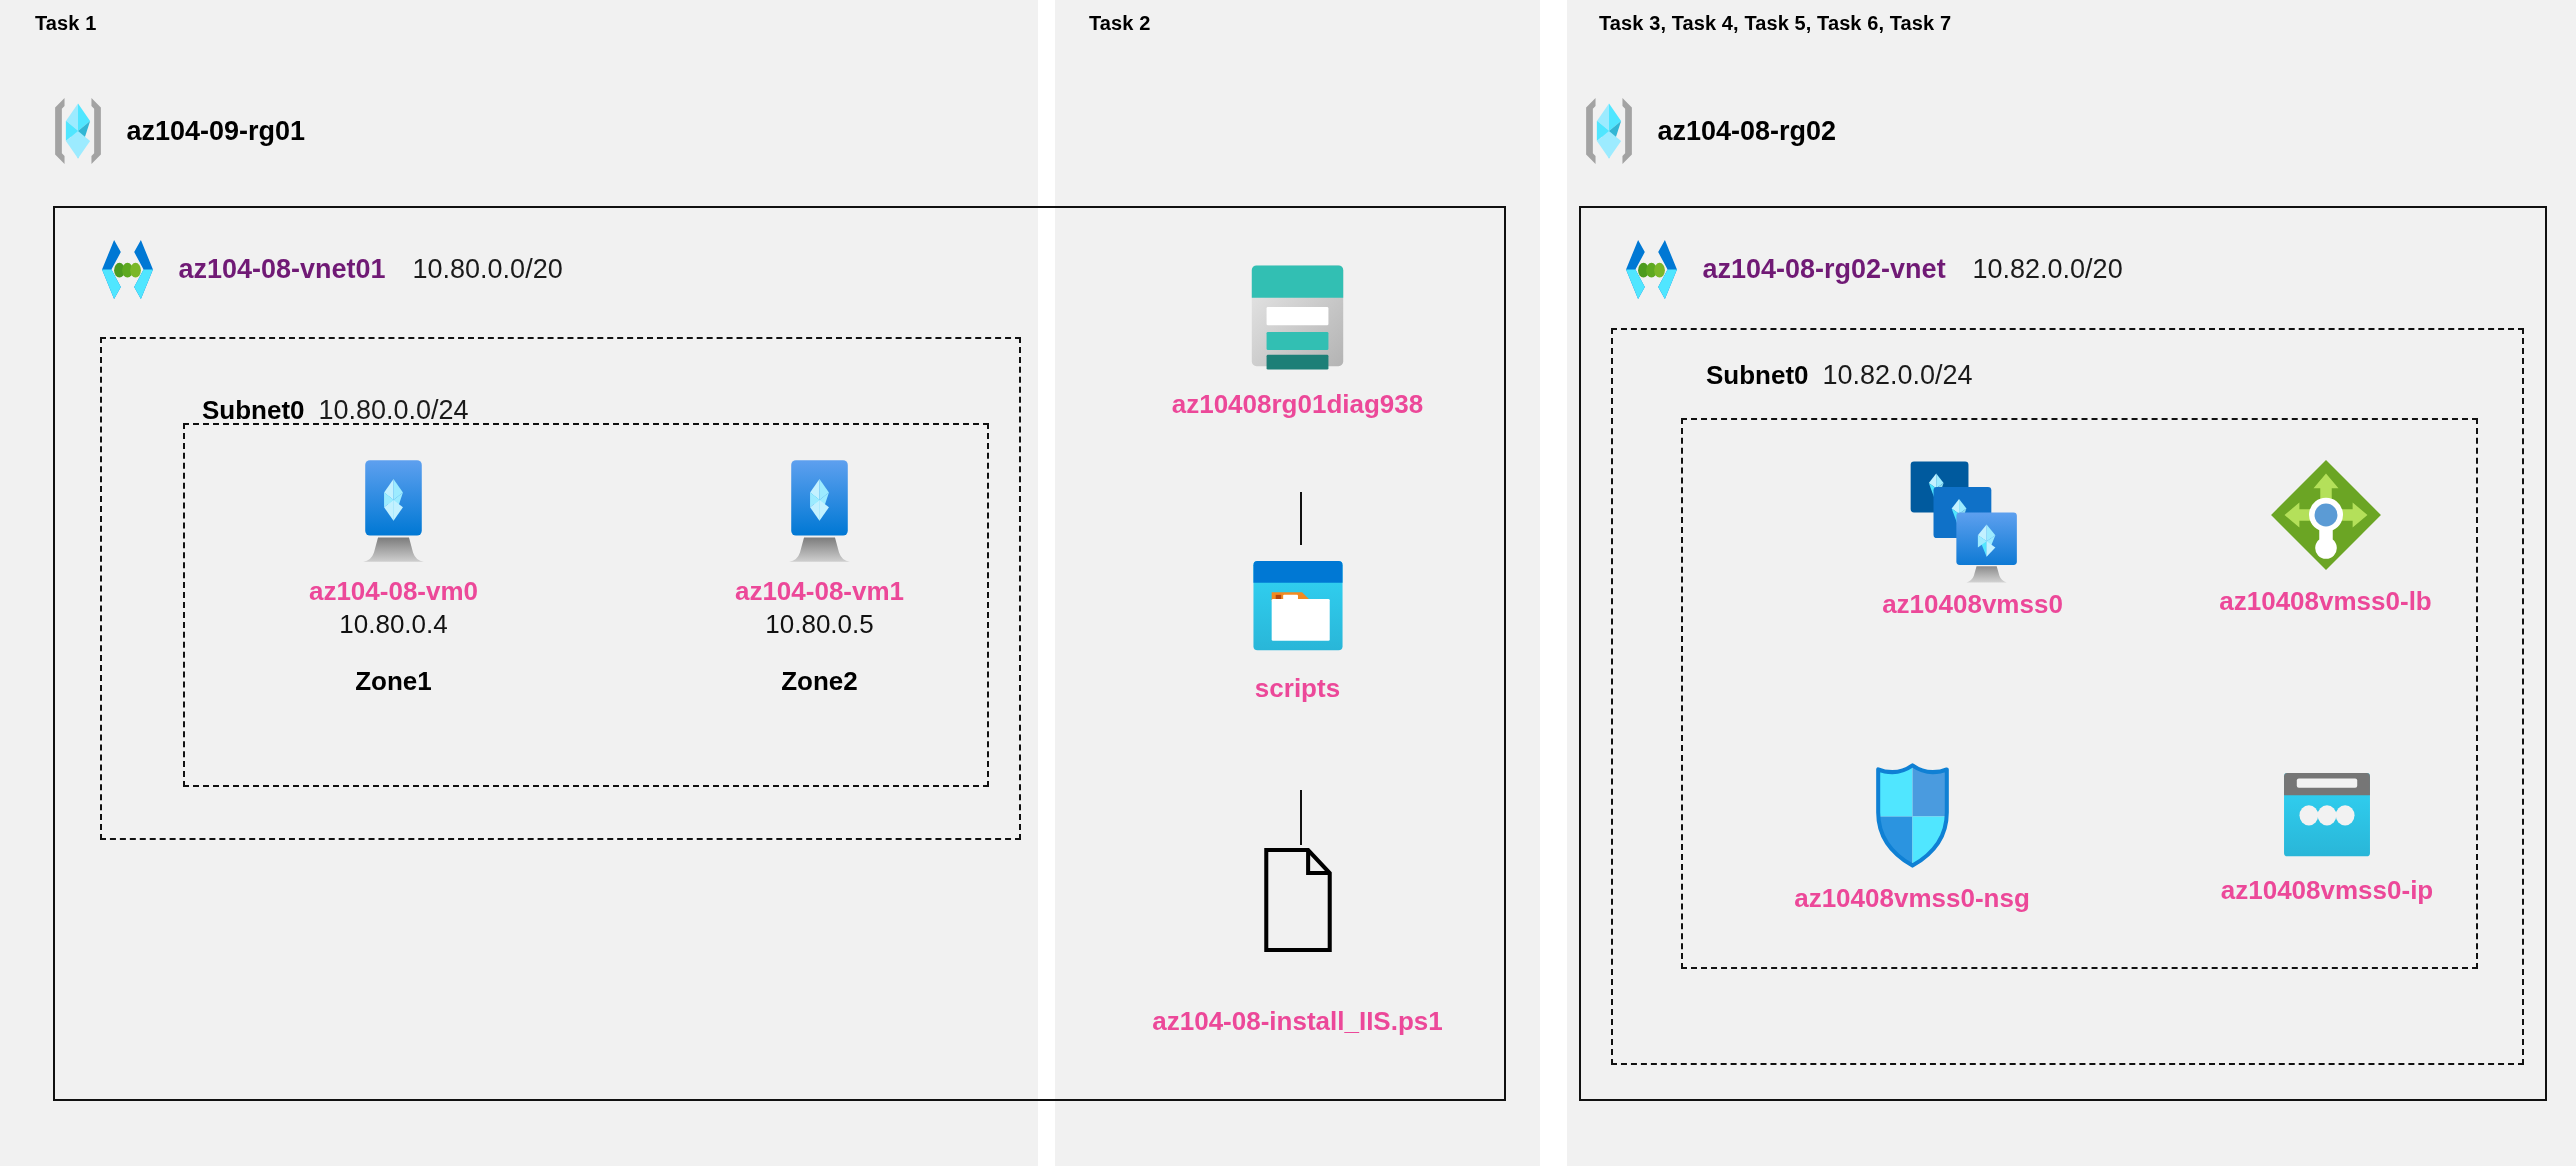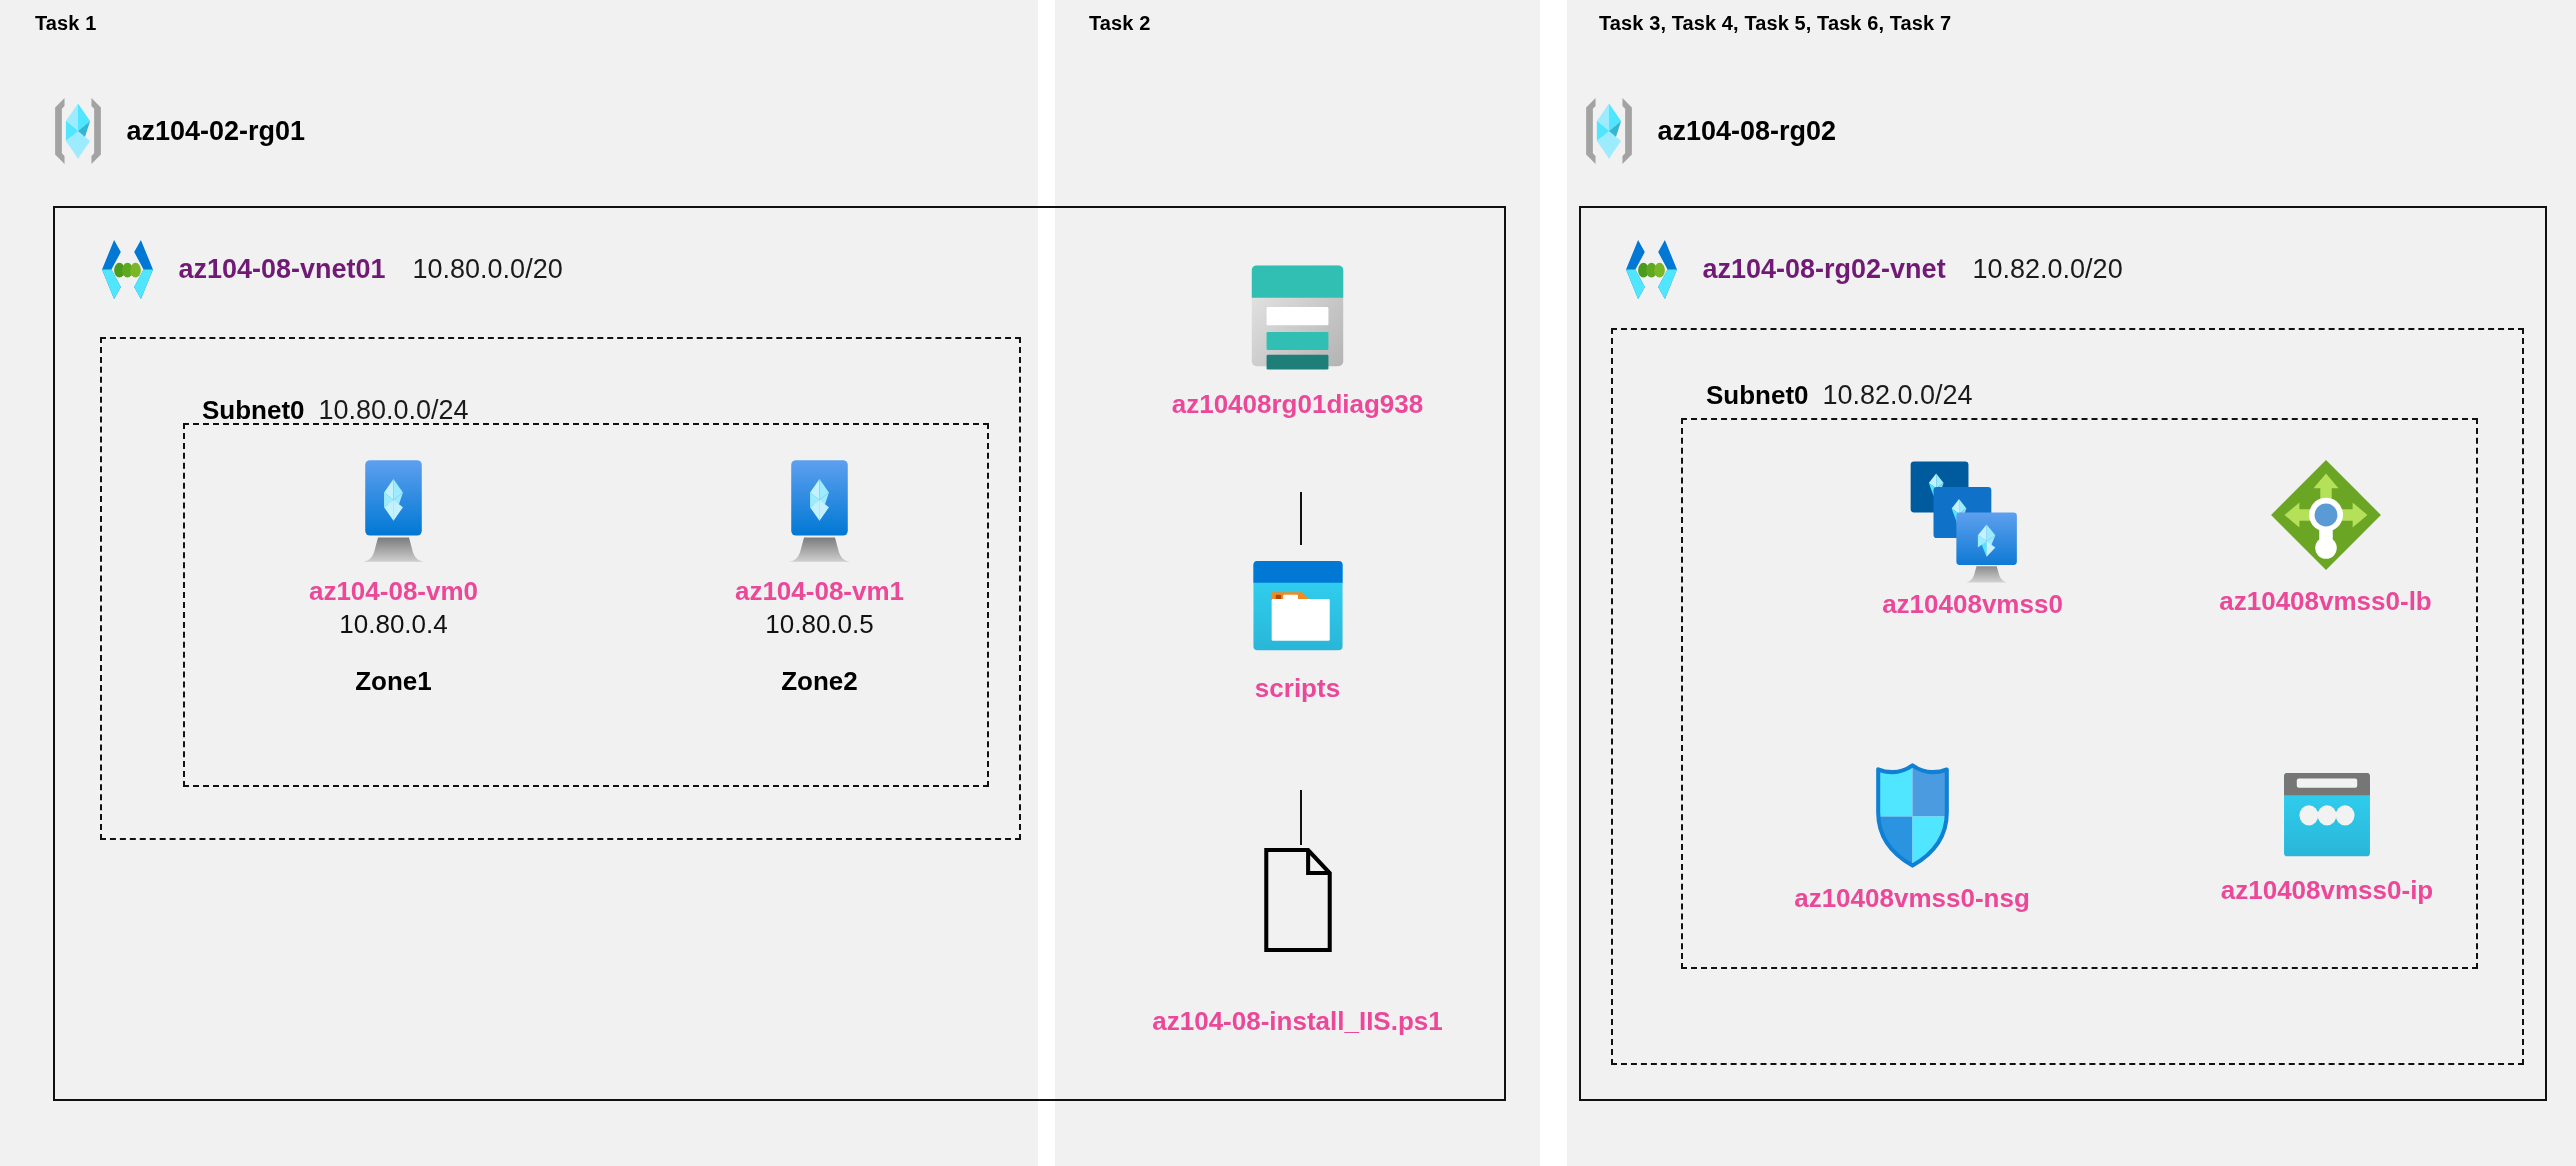--- a/index.html
+++ b/index.html
@@ -41,21 +41,21 @@
   
   .dashed{position:absolute;border:2.7px dashed #111;background:transparent;}
   #subnet-box-1{left:100px;top:337px;width:917px;height:499px;}
   #subnet-inner-1{left:183px;top:423px;width:802px;height:360px;}
   #subnet-box-2{left:1611px;top:328px;width:909px;height:733px;}
   #subnet-inner-2{left:1681px;top:418px;width:793px;height:547px;}
 
   .subnet-label{position:absolute;font-size:26px;white-space:nowrap;color:#000;}
   .subnet-label b{font-weight:bold;}
   #subnet-label-1{left:202px;top:371px;margin-top:24px;}
-  #subnet-label-2{left:1706px;top:360px;margin-top:20px;}
+  #subnet-label-2{left:1706px;top:360px;}
 
   
   .node{position:absolute;display:flex;flex-direction:column;align-items:center;}
   .cap{font-size:26px;font-weight:bold;color:#ec4899;white-space:nowrap;text-align:center;line-height:1.22;}
   .cap-sub{font-size:26px;font-weight:normal;color:#111;white-space:nowrap;text-align:center;line-height:1.3;}
   .cap-zone{font-size:26px;font-weight:bold;color:#000;white-space:nowrap;text-align:center;}
 
   #node-vm0{left:279px;top:456px;width:229px;}
   #node-vm1{left:705px;top:456px;width:229px;}
   .vm-zone{margin-top:24px;}
@@ -105,21 +105,21 @@
       <path d="M66 6 L80 20 L80 90 L66 104 L66 92 L70 88 L70 22 L66 18 Z" fill="#a3a3a3"></path>
       <path d="M46 14 L28 40 L46 55 Z" fill="#9cebff"></path>
       <path d="M46 14 L64 40 L46 55 Z" fill="#50e6ff"></path>
       <path d="M28 40 L46 55 L46 96 Z" fill="#50e6ff"></path>
       <path d="M64 40 L46 55 L46 96 Z" fill="#32b6d4"></path>
       <path d="M28 40 L46 55 L28 70 Z" fill="#50e6ff"></path>
       <path d="M46 55 L46 96 L28 70 Z" fill="#9cebff"></path>
       <path d="M46 55 L64 70 L46 96 Z" fill="#9cebff"></path>
     </svg>
   </span>
-  <span class="rg-name">az104-02-rg01</span>
+  <span class="rg-name">az104-09-rg01</span>
 </div>
 
 <div class="rg-row" id="rg-row-2">
   <span class="icon-wrap">
     <svg width="62" height="74" viewBox="0 0 92 110">
       <path d="M26 6 L12 20 L12 90 L26 104 L26 92 L22 88 L22 22 L26 18 Z" fill="#a3a3a3"></path>
       <path d="M66 6 L80 20 L80 90 L66 104 L66 92 L70 88 L70 22 L66 18 Z" fill="#a3a3a3"></path>
       <path d="M46 14 L28 40 L46 55 Z" fill="#9cebff"></path>
       <path d="M46 14 L64 40 L46 55 Z" fill="#50e6ff"></path>
       <path d="M28 40 L46 55 L46 96 Z" fill="#50e6ff"></path>

